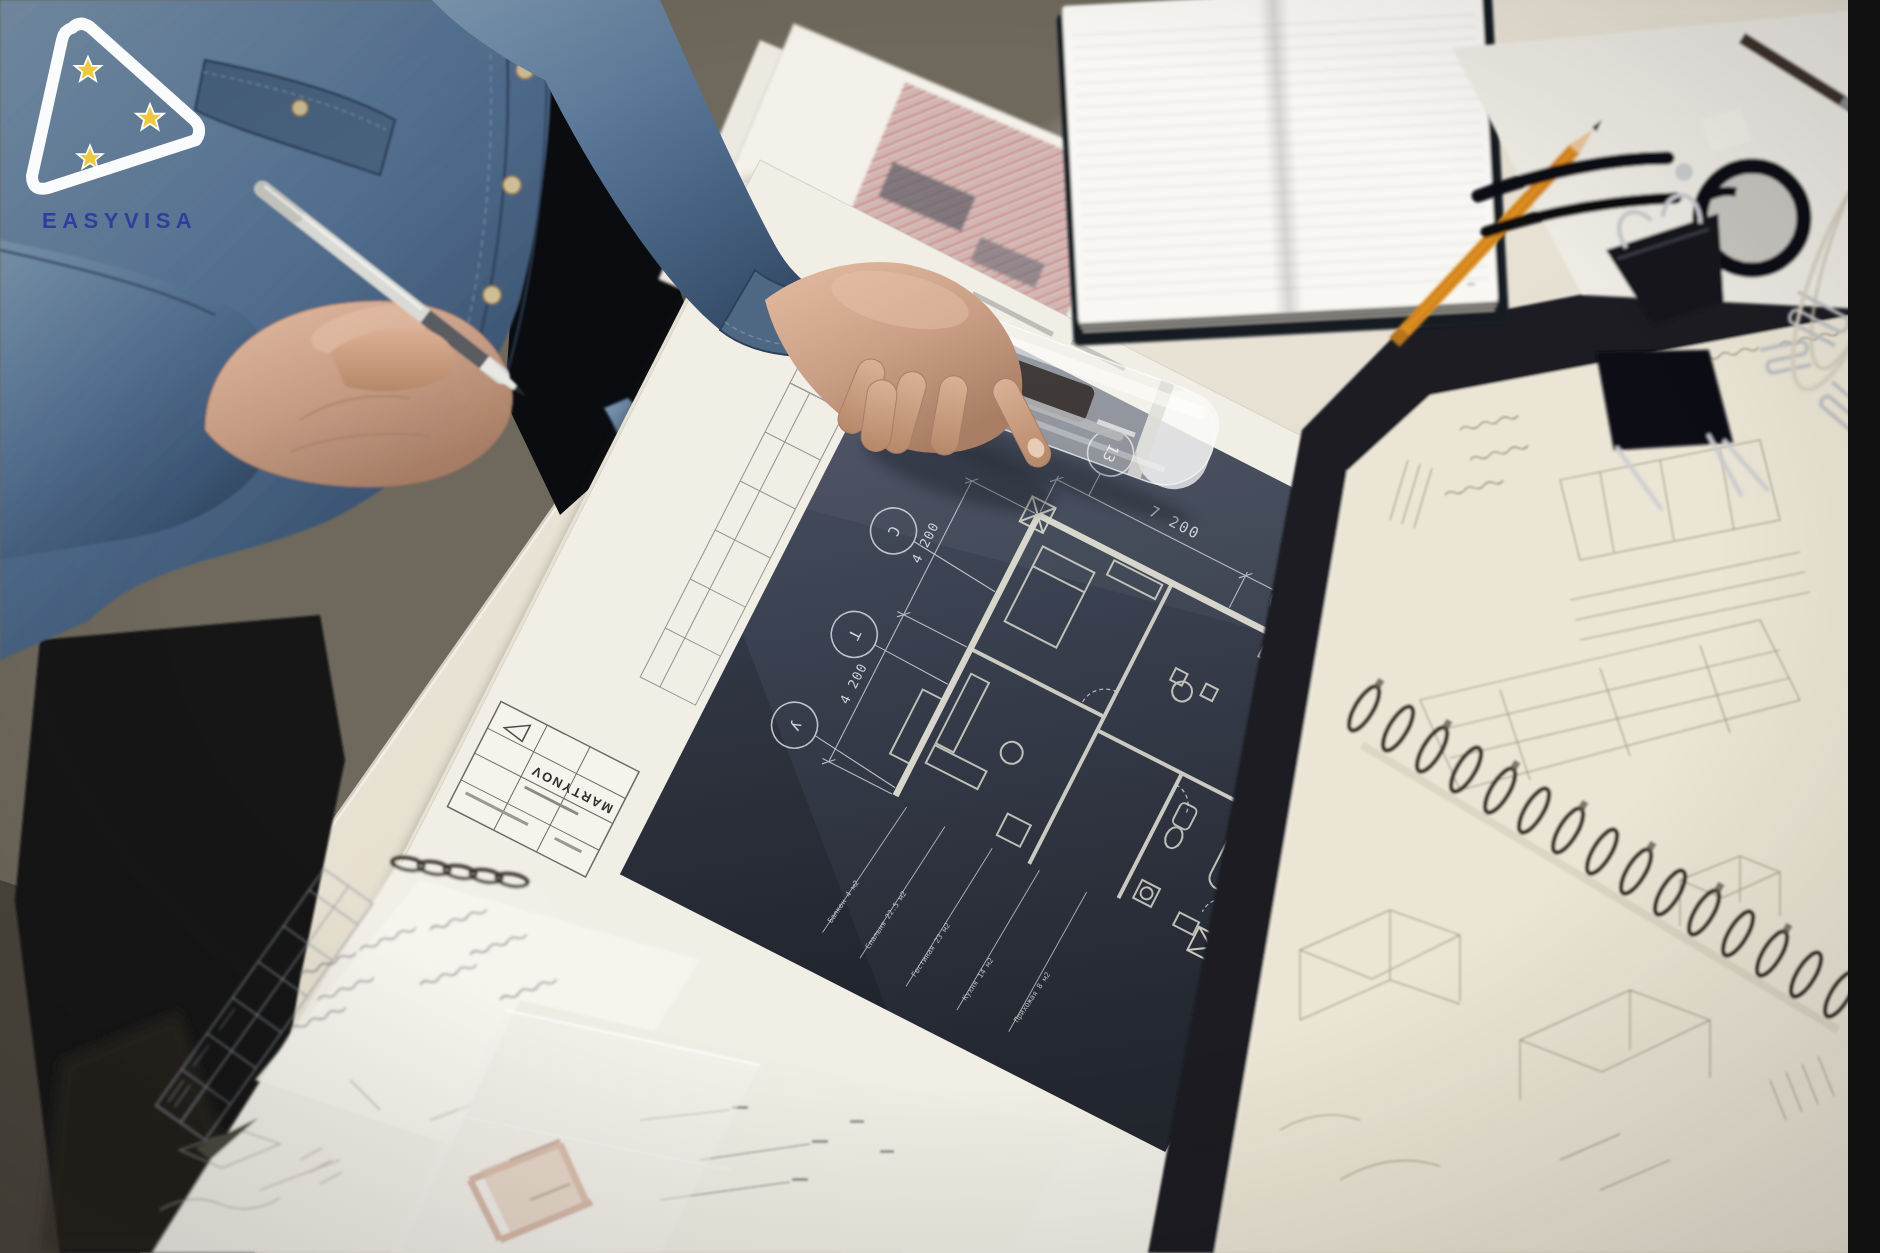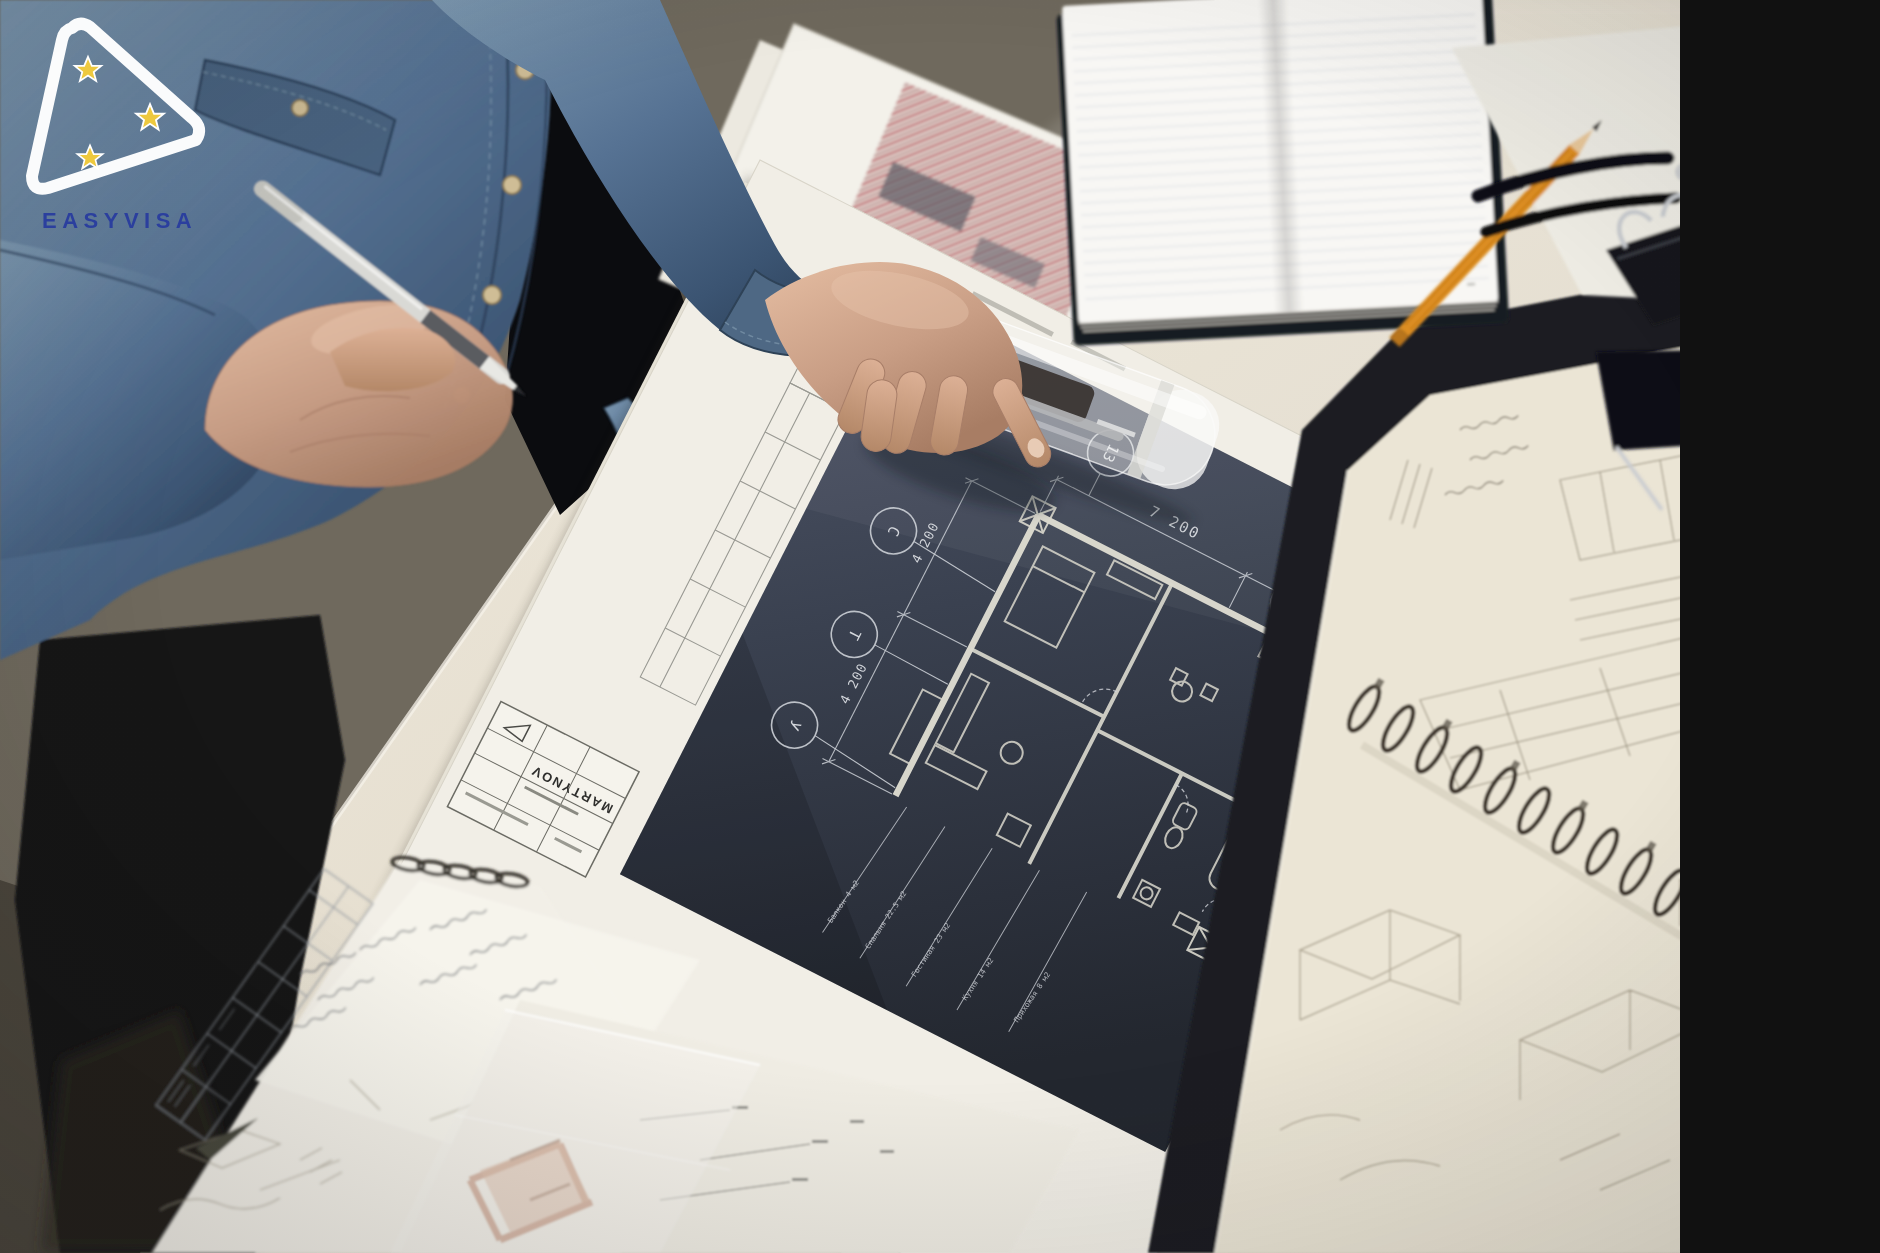--- a/index.html
+++ b/index.html
@@ -1,16 +1,16 @@
 <!DOCTYPE html>
 <html><head>
 <meta charset="utf-8">
 <style>
   html,body{margin:0;padding:0;background:#111;}
-  #stage{position:relative;width:1680px;height:1253px;overflow:hidden;background:#f0abfc;
+  #stage{position:relative;width:1848px;height:1253px;overflow:hidden;background:#f0abfc;
          font-family:"Liberation Sans",sans-serif;}
   svg{display:block}
   text{user-select:none}
 </style>
 </head>
 <body>
 
 <div id="stage">
 <svg width="1880" height="1253" viewBox="0 0 1880 1253" xmlns="http://www.w3.org/2000/svg">
   <defs>

